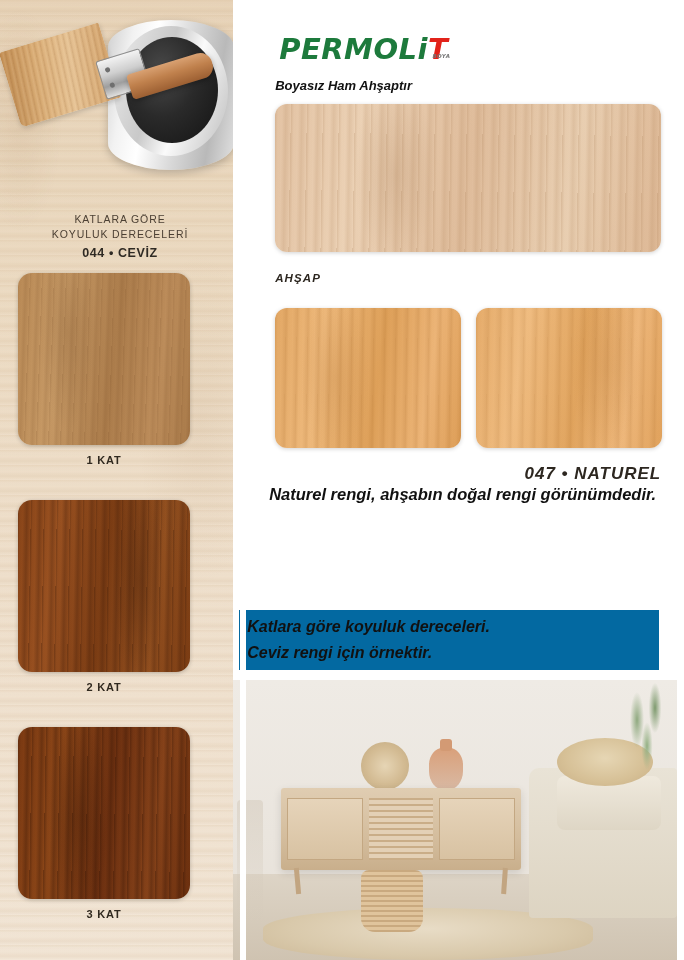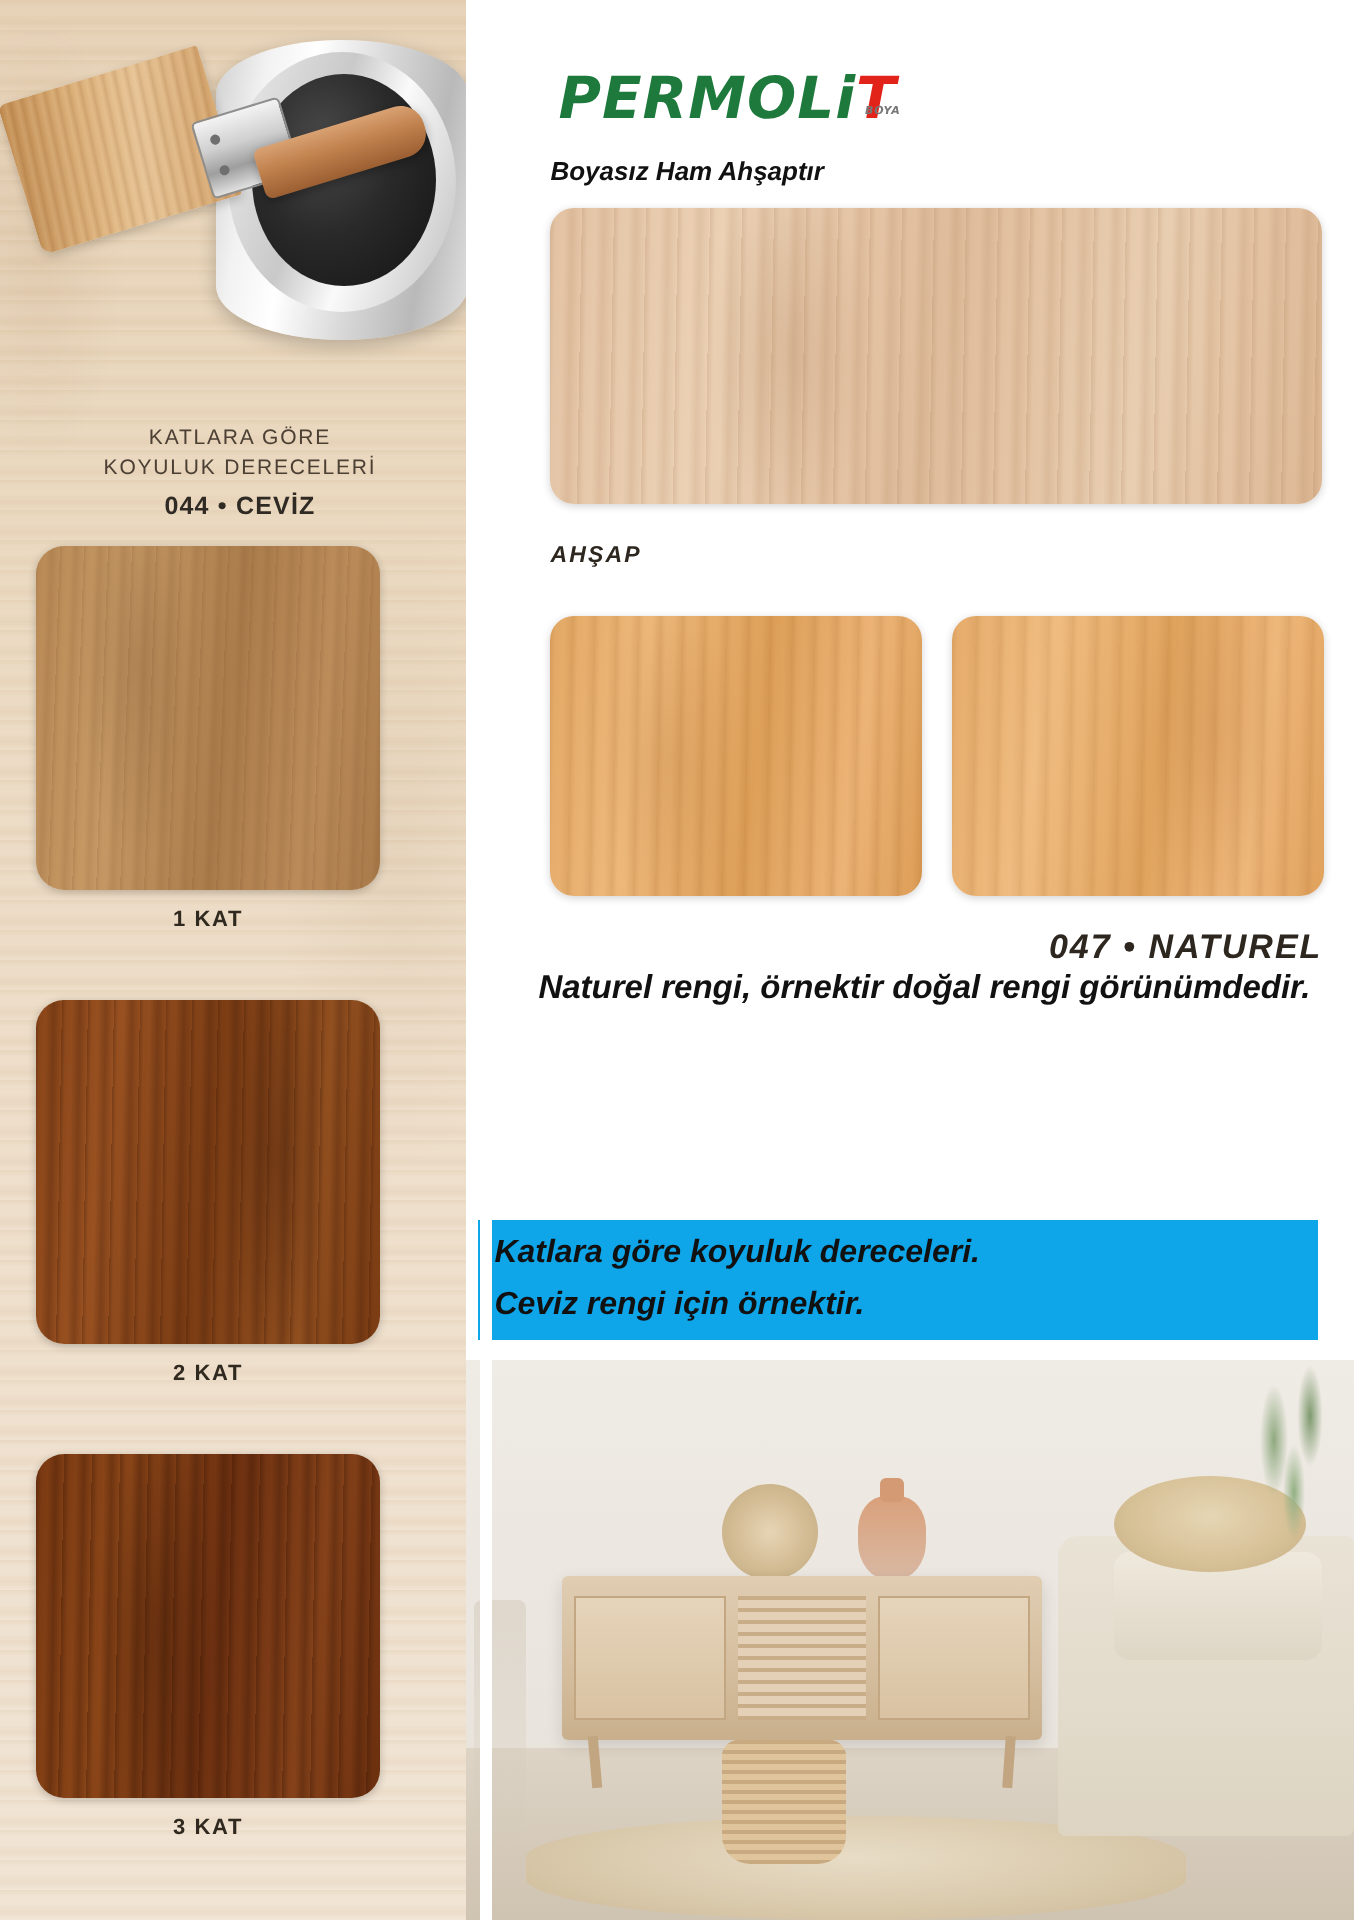--- a/index.html
+++ b/index.html
@@ -213,21 +213,21 @@
     letter-spacing: 1px; color: #2d2720;
   }
 
   .para1 {
     position: absolute; left: 36px; top: 482px; width: 400px;
     font-size: 16.5px; font-weight: bold; color: #111; line-height: 25px;
   }
   .para2 {
     position: absolute; left: 6px; top: 610px; width: 420px;
     padding: 4px 8px;
-    background: #0ea5e9;
+    background: #0369a1;
     font-size: 16px; font-weight: bold; color: #111; line-height: 26px;
     z-index: 4;
   }
 
   
   .room {
     position: absolute; left: 0; top: 680px; width: 444px; height: 280px;
     overflow: hidden;
     background: linear-gradient(to bottom,#efebe5 0%,#eae5de 55%,#e6e0d7 100%);
   }
@@ -358,21 +358,21 @@
 
     <div class="heading">Boyasız Ham Ahşaptır</div>
 
     <div class="wood-panel"></div>
     <div class="wood-panel-label">AHŞAP</div>
 
     <div class="nat-left"></div>
     <div class="nat-right"></div>
     <div class="nat-label">047 • NATUREL</div>
 
-    <div class="para1">Naturel rengi, örnektir doğal rengi görünümdedir.</div>
+    <div class="para1">Naturel rengi, ahşabın doğal rengi görünümdedir.</div>
 
     <div class="para2">
       <div>Katlara göre koyuluk dereceleri.</div>
       <div>Ceviz rengi için örnektir.</div>
     </div>
 
     <div class="room">
       <div class="room-floor"></div>
       <div class="lamp"></div>
       <div class="rug"></div>

